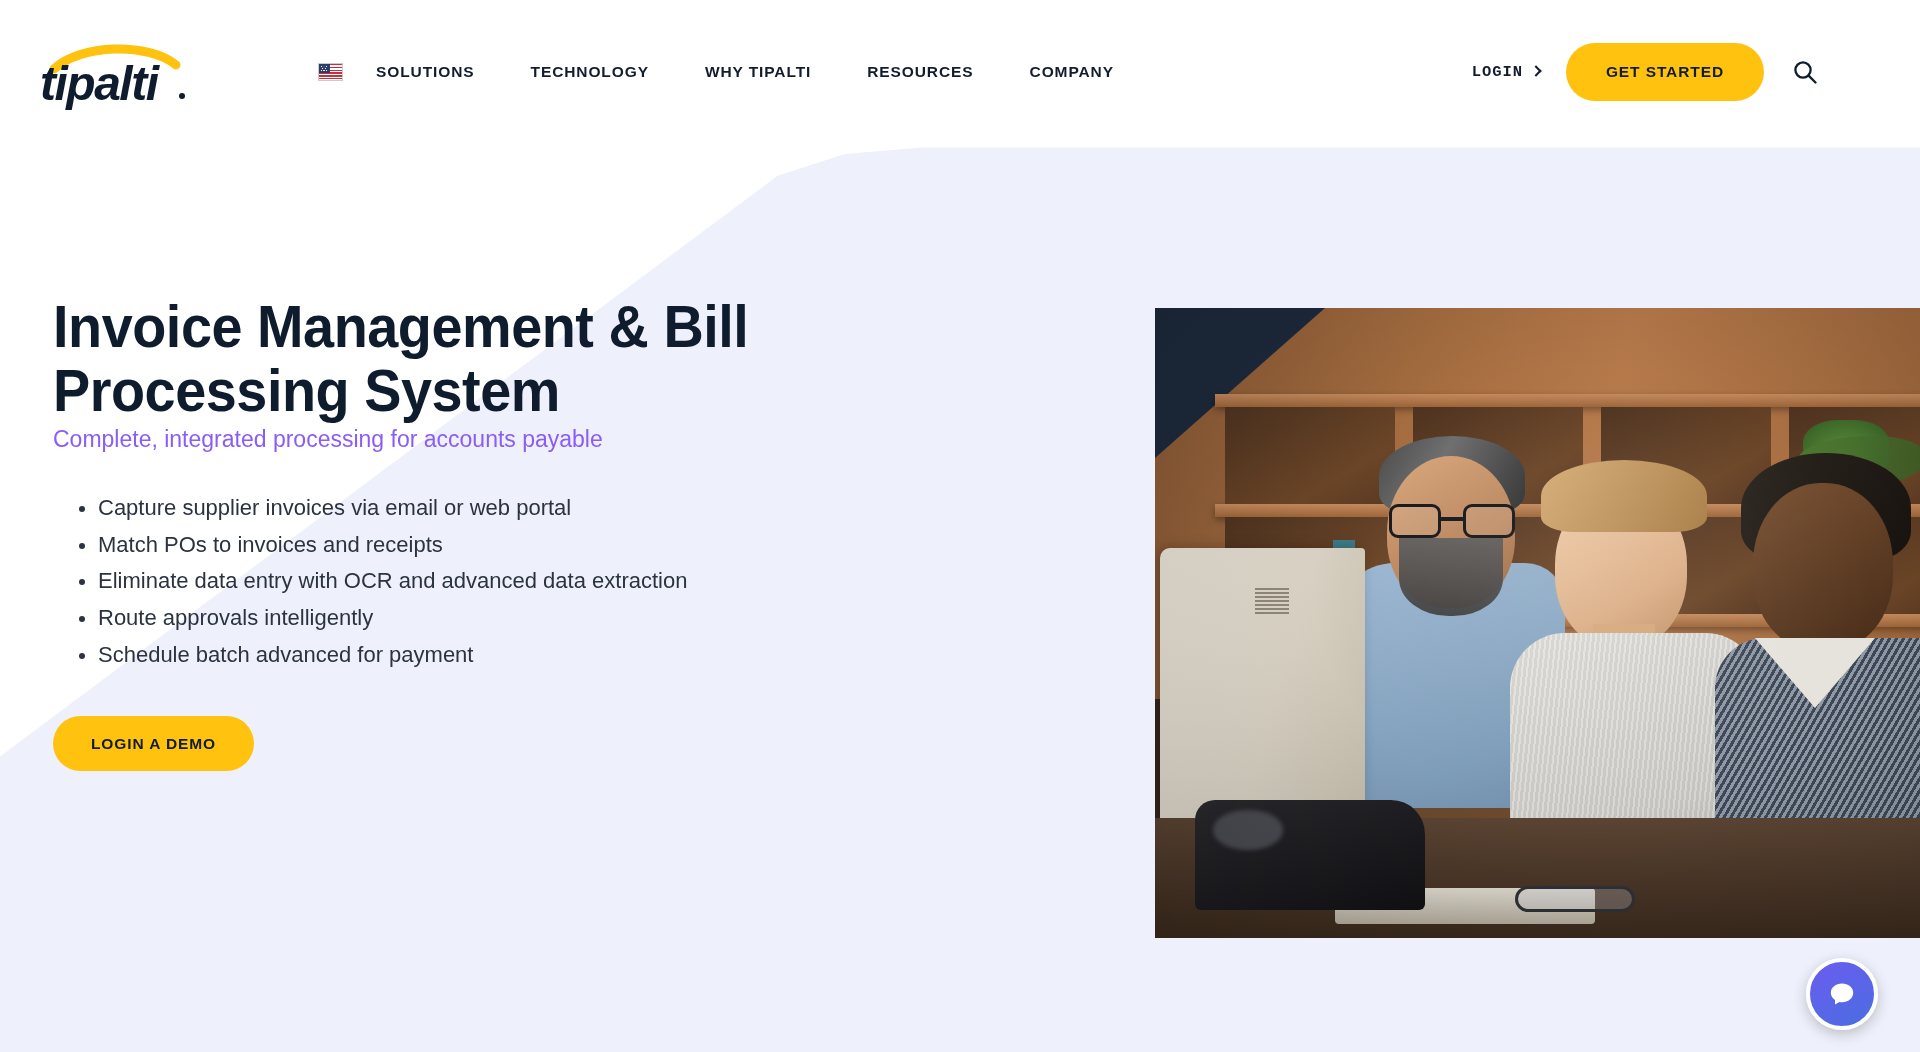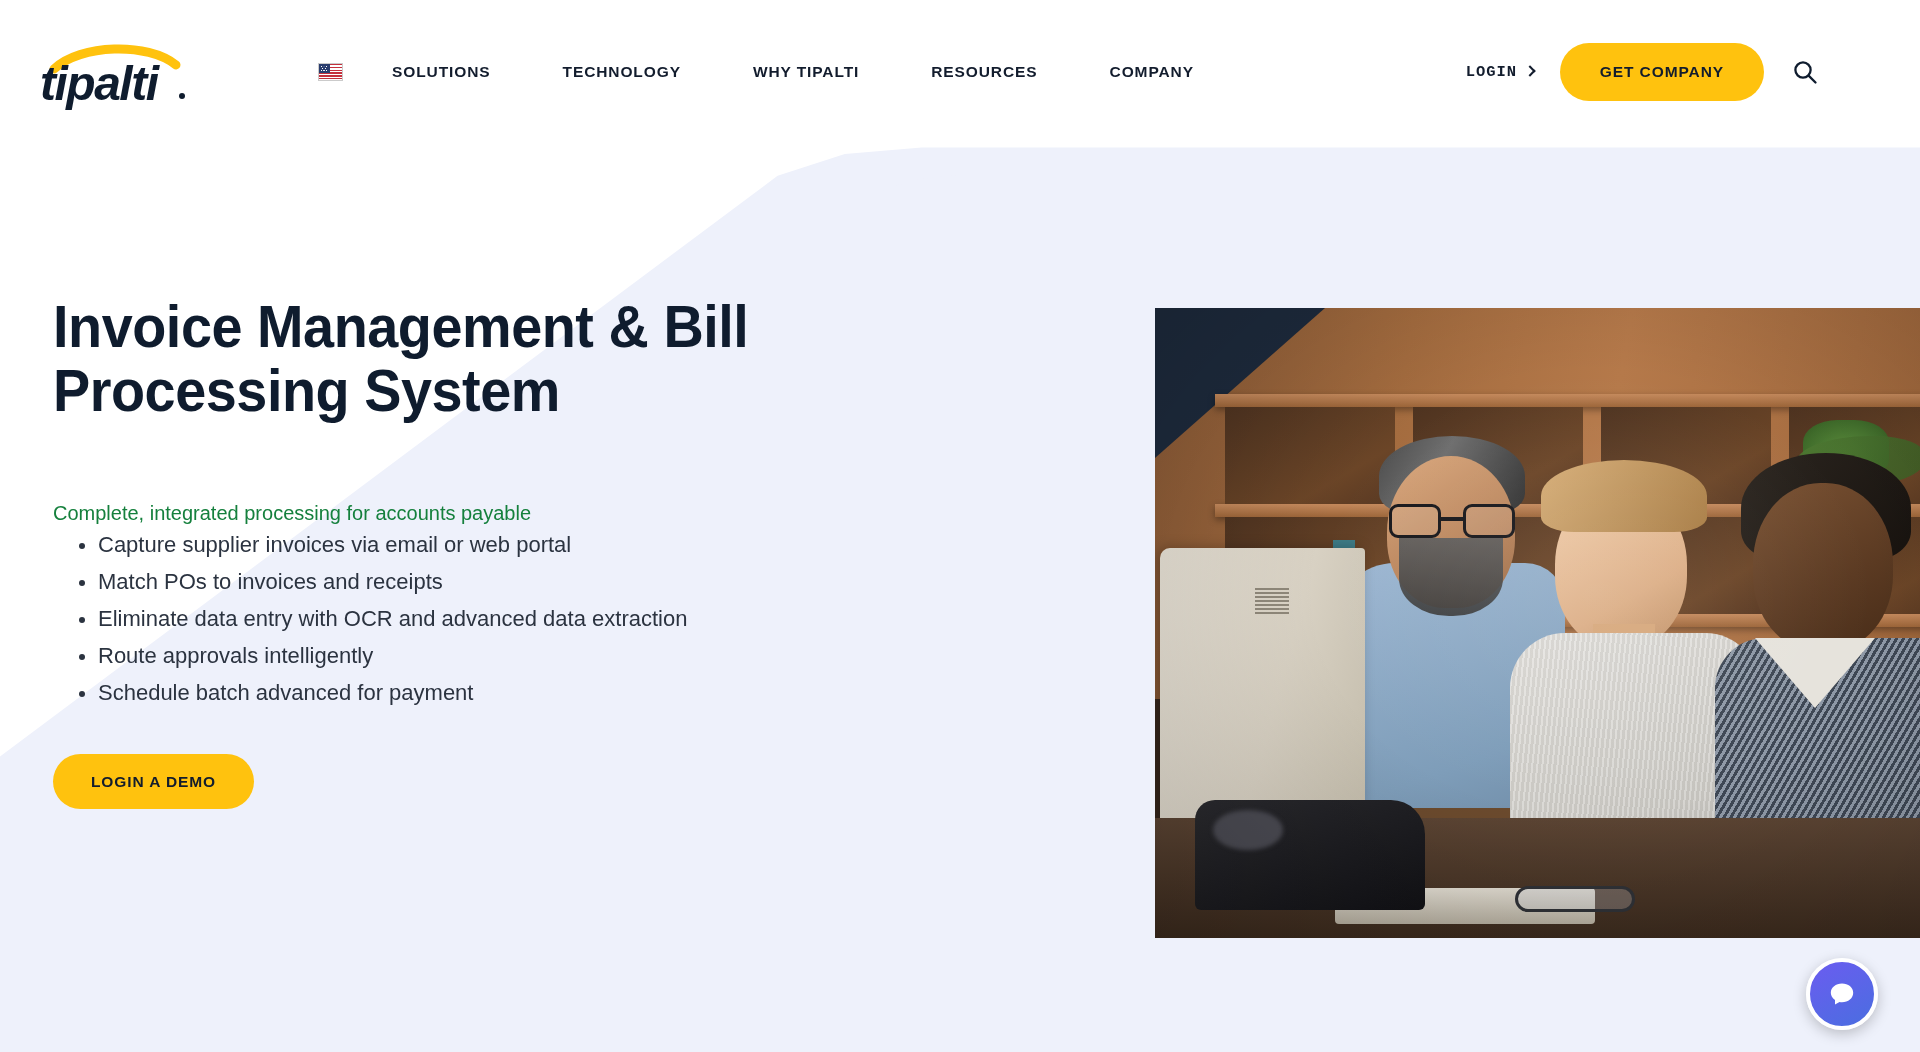--- a/index.html
+++ b/index.html
@@ -41,21 +41,21 @@
   }
   .logo-svg { display: block; }
 
   .nav {
     position: absolute;
     left: 318px;
     top: 0;
     height: 143px;
     display: flex;
     align-items: center;
-    gap: 16px;
+    gap: 0;
   }
 
   .flag-icon {
     width: 25px;
     height: 18px;
     margin-right: 33px;
     position: relative;
     display: inline-block;
     overflow: hidden;
     border: 0.5px solid #cbcbcb;
@@ -205,28 +205,28 @@
     letter-spacing: -0.5px;
     font-family: "Liberation Sans Narrow", "Liberation Sans", sans-serif;
     font-stretch: condensed;
     transform: scaleX(0.93);
     transform-origin: left center;
     margin-bottom: 0;
     white-space: pre-line;
   }
 
   .hero-sub {
-    margin-top: 76px;
-    font-size: 20px;
+    font-size: 23px;
     line-height: 1.4;
-    color: #15803d;
+    color: #8b5cf6;
     font-weight: 400;
   }
 
   .hero-list {
+    margin-top: 34px;
     list-style: none;
     padding: 0;
   }
   .hero-list li {
     position: relative;
     font-size: 22px;
     line-height: 1.68;
     color: #2b3340;
     padding-left: 45px;
   }
@@ -534,21 +534,21 @@
       <a class="nav-item" href="#">WHY TIPALTI</a>
       <a class="nav-item" href="#">RESOURCES</a>
       <a class="nav-item" href="#">COMPANY</a>
     </nav>
 
     <div class="header-right">
       <a class="login-link" href="#">
         <span>LOGIN</span>
         <span class="chev"></span>
       </a>
-      <button class="cta-btn">GET COMPANY</button>
+      <button class="cta-btn">GET STARTED</button>
       <button class="search-btn" aria-label="Search">
         <svg width="26" height="26" viewBox="0 0 26 26">
           <circle cx="11" cy="11" r="7.6" fill="none" stroke="#0F1C2E" stroke-width="2.3"></circle>
           <line x1="16.6" y1="16.6" x2="23.5" y2="23.5" stroke="#0F1C2E" stroke-width="2.3" stroke-linecap="round"></line>
         </svg>
       </button>
     </div>
   </header>
 
   <div class="hero-bg"></div>

